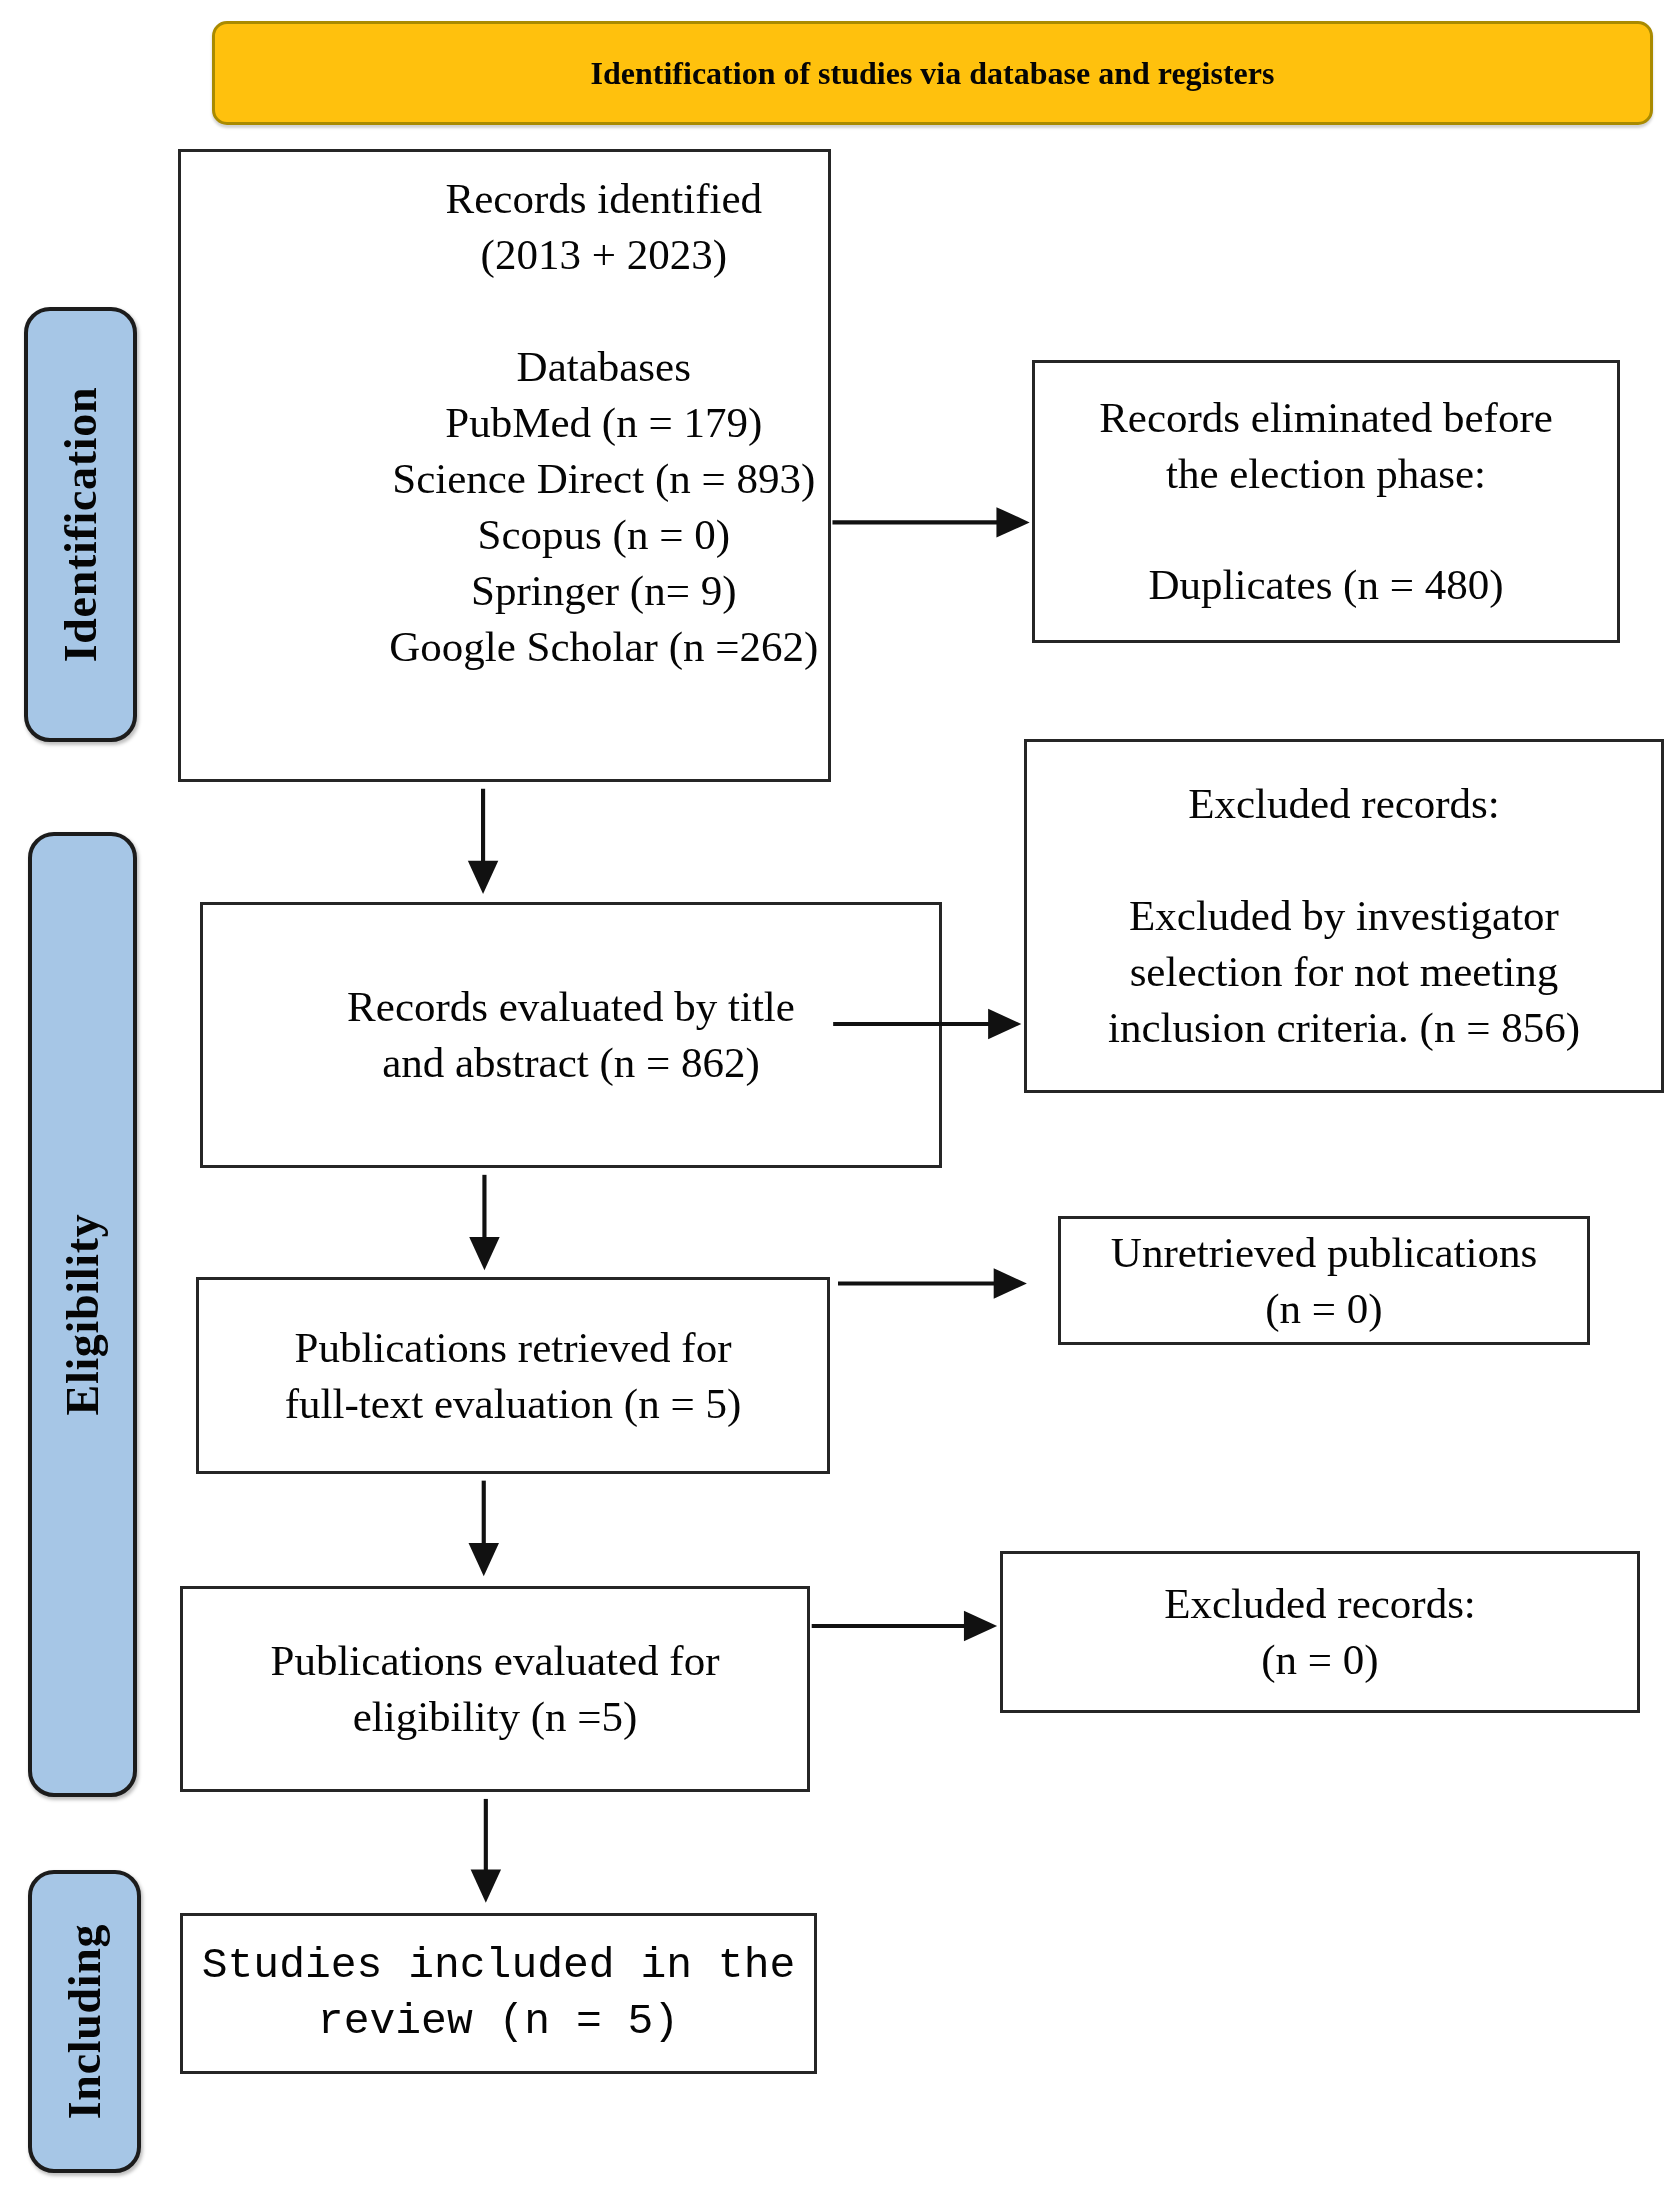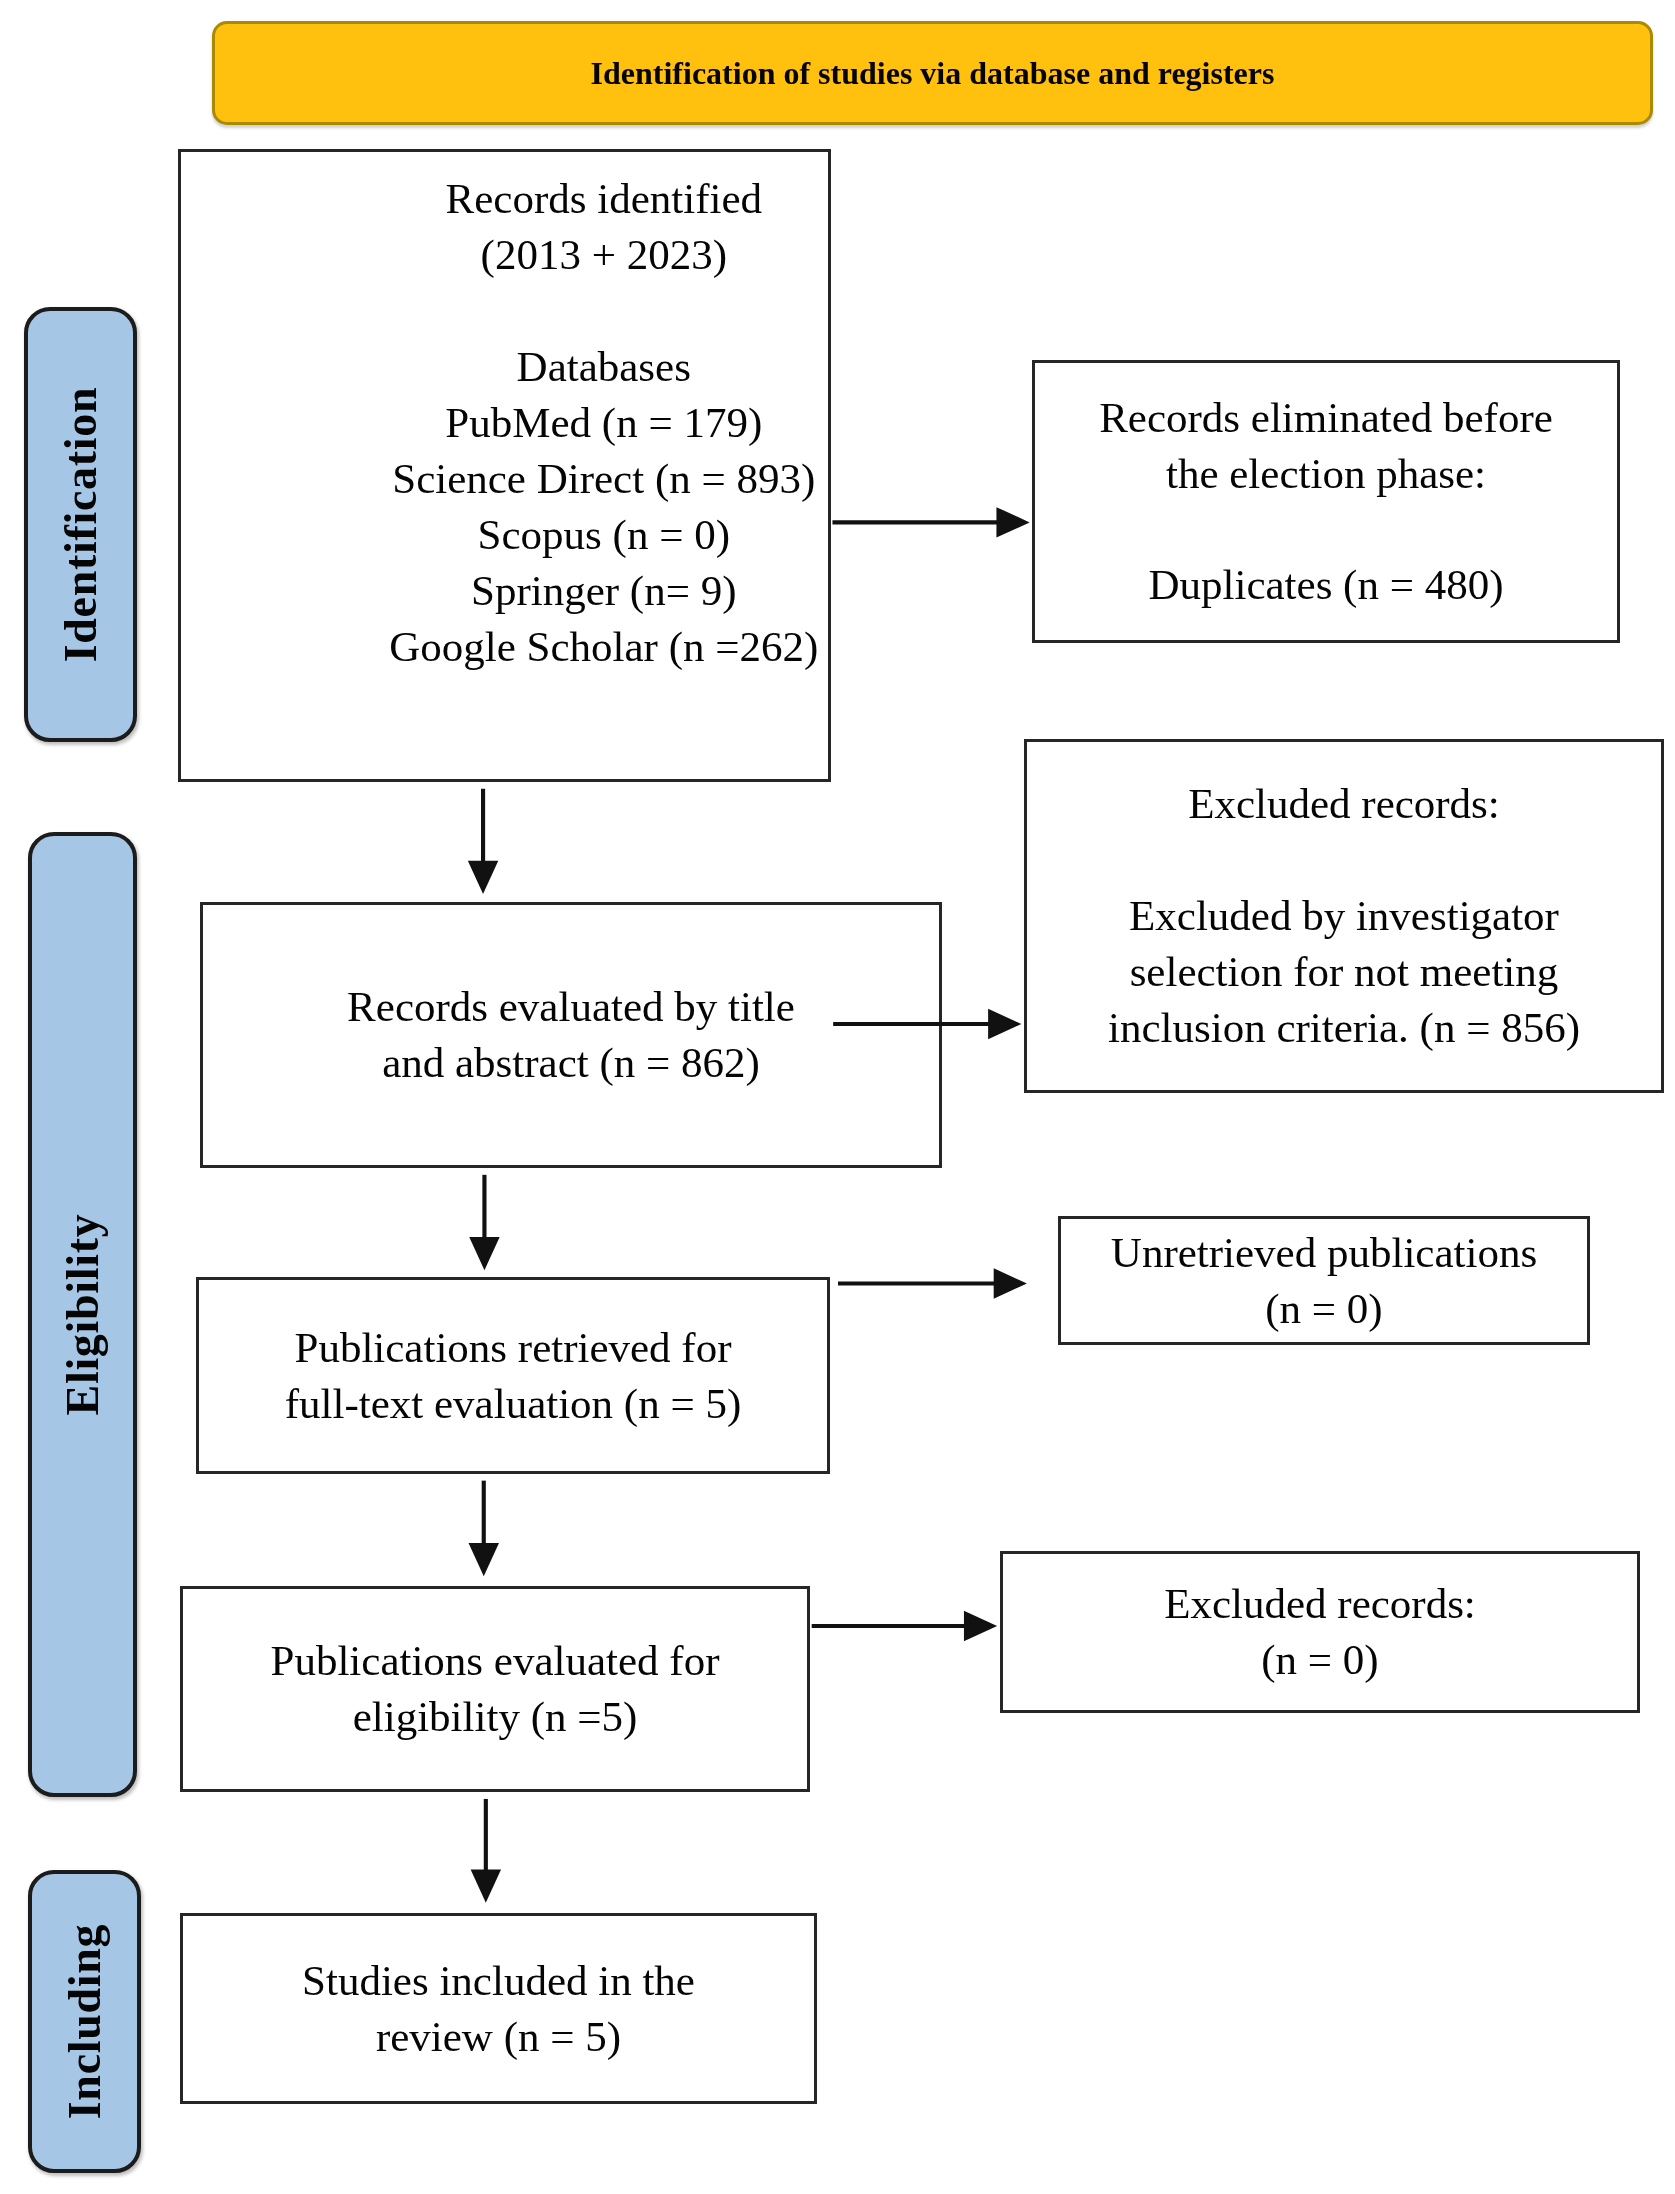--- a/index.html
+++ b/index.html
@@ -66,21 +66,21 @@
     white-space: pre-line;
     padding: 5.5px 9.7px;
   }
   #box-records-identified {
     left: 178px; top: 149px; width: 653px; height: 633px;
     align-items: flex-start; padding-top: 19.4px; justify-content: flex-end;
   }
   #box-records-evaluated     { left: 200px; top: 902px; width: 742px; height: 266px; }
   #box-publications-retrieved{ left: 196px; top: 1277px; width: 634px; height: 197px; }
   #box-publications-evaluated{ left: 180px; top: 1586px; width: 630px; height: 206px; }
-  #box-studies-included      { left: 180px; top: 1913px; width: 637px; height: 191px; }
+  #box-studies-included      { left: 180px; top: 1913px; width: 637px; height: 161px; font-family: Liberation Mono, monospace; }
   #box-records-eliminated    { left: 1032px; top: 360px;  width: 588px; height: 283px; }
   #box-excluded-investigator { left: 1024px; top: 739px; width: 640px; height: 354px; }
   #box-unretrieved           { left: 1030px; top: 1216px; width: 532px; height: 129px; margin-left: 28px; }
   #box-excluded-eligibility  { left: 1000px; top: 1551px; width: 640px; height: 162px; }
   
   svg.arrows {
     position: absolute; left: 0; top: 0;
     width: 1676px; height: 2194px;
     pointer-events: none;
   }

